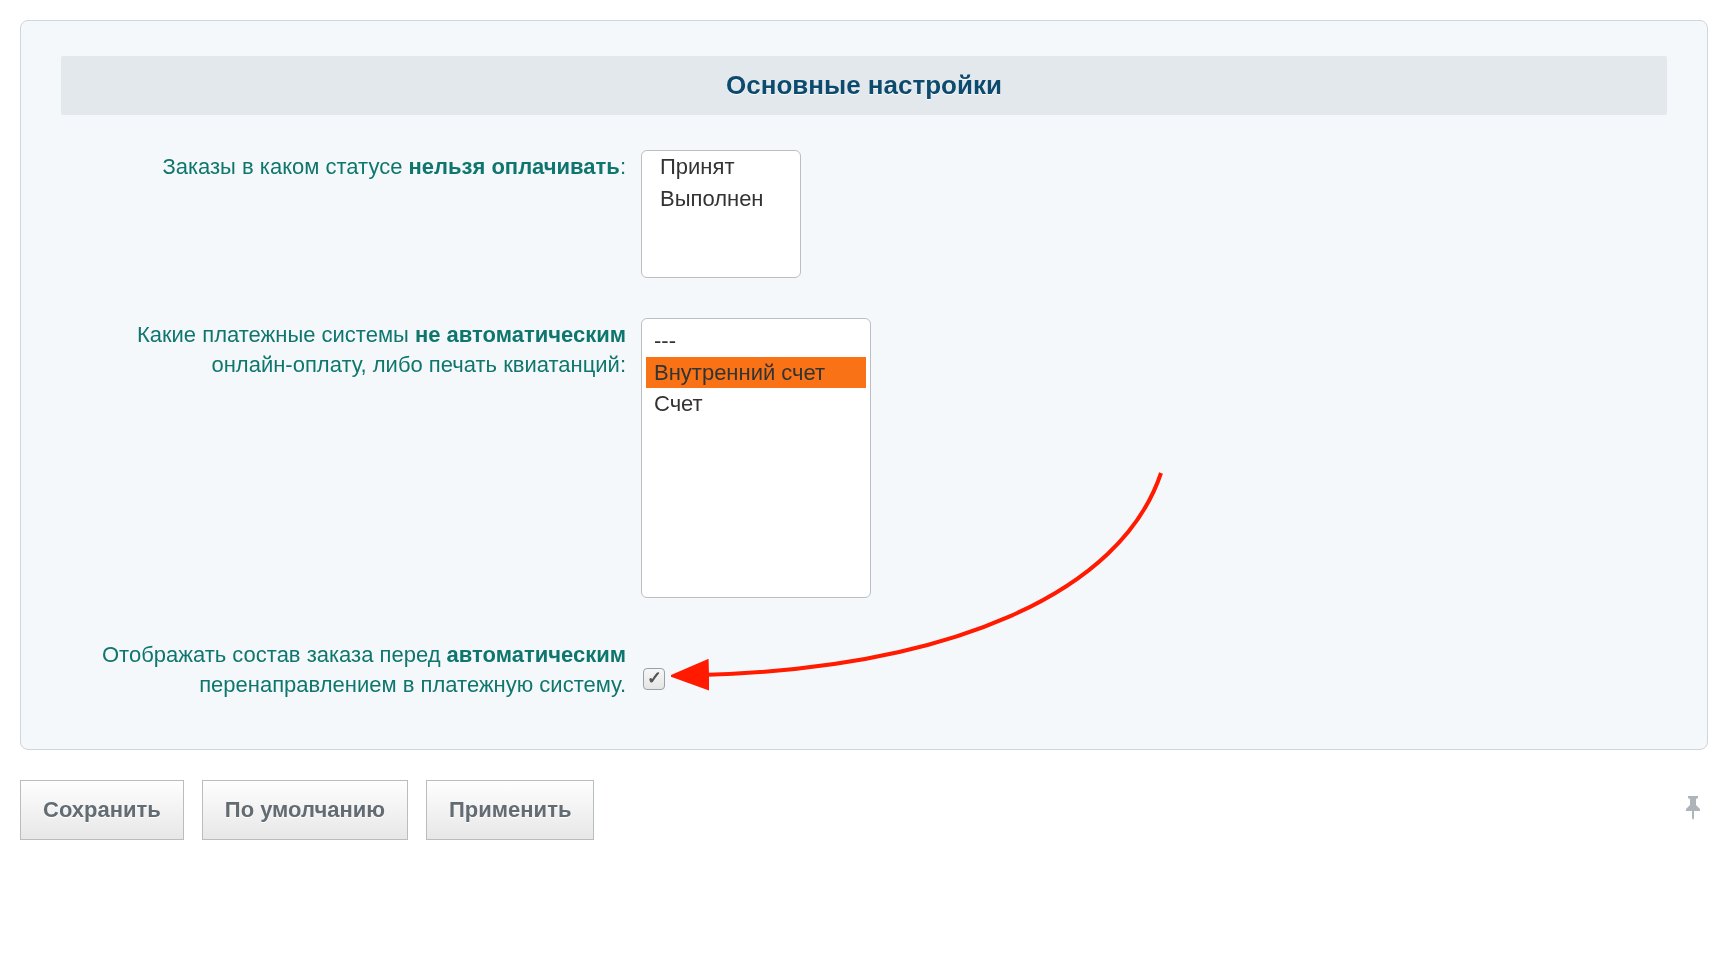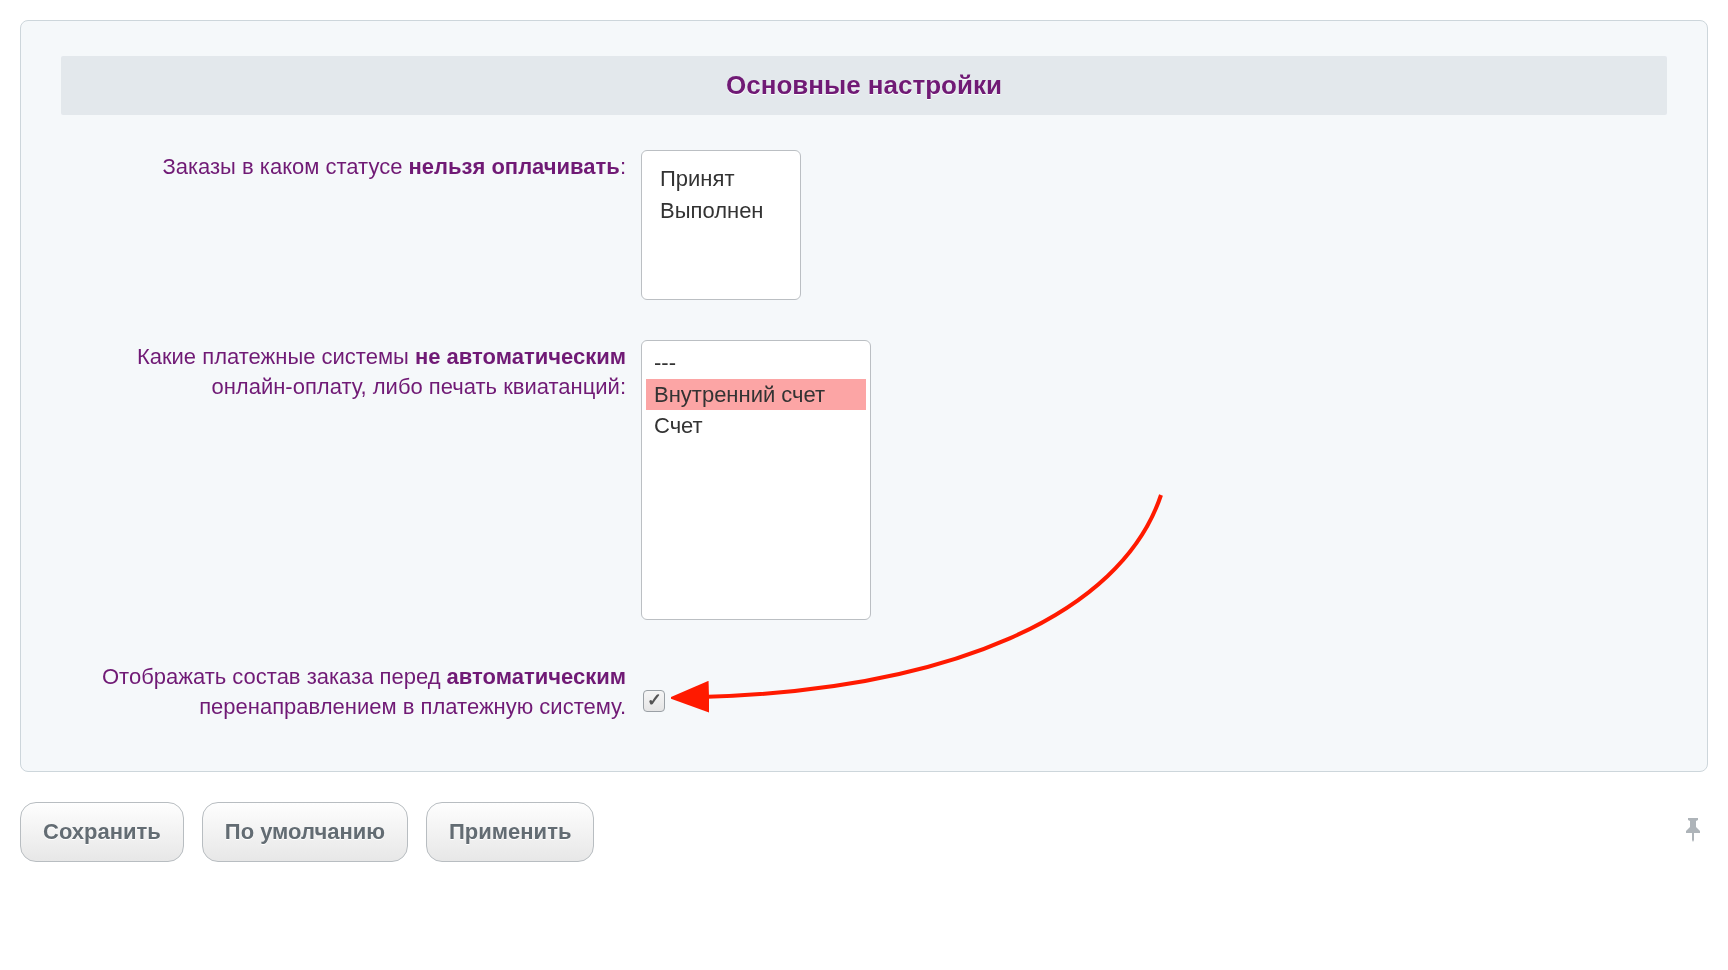--- a/index.html
+++ b/index.html
@@ -16,54 +16,54 @@
       background: #f5f8fa;
       padding: 35px 40px 30px 40px;
       margin-bottom: 30px;
     }
     .section-header {
       background: #e3e8ec;
       text-align: center;
       padding: 14px 0;
       font-size: 26px;
       font-weight: bold;
-      color: #701a75;
+      color: #0c4a6e;
       text-shadow: 0 1px 0 #fff;
       margin-bottom: 35px;
       border-radius: 2px;
     }
     .form-row {
       display: flex;
       margin-bottom: 40px;
       position: relative;
     }
     .form-label {
       width: 580px;
       text-align: right;
       padding-right: 15px;
       font-size: 22px;
-      color: #701a75;
+      color: #0f766e;
       line-height: 1.35;
       padding-top: 2px;
     }
     .form-label strong { font-weight: bold; }
     .form-control {
       flex-shrink: 0;
     }
     .listbox {
       background: #fff;
       border: 1px solid #bbbfc3;
       border-radius: 6px;
       font-size: 22px;
       overflow-y: auto;
     }
-    .listbox-sm { width: 160px; height: 150px; padding: 12px 10px; }
+    .listbox-sm { width: 160px; height: 128px; padding: 0 10px; }
     .listbox-lg { width: 230px; height: 280px; padding: 6px 4px 6px 4px; }
     .list-item { padding: 1px 8px; cursor: default; line-height:1.35; color:#333;}
-    .list-item.selected { background: #fca5a5; }
+    .list-item.selected { background: #f97316; }
     .checkbox-cell { padding-top: 30px; padding-left: 2px;}
     input[type="checkbox"].styled {
       width: 22px; height: 22px;
       appearance: none;
       border: 1px solid #9aa0a5;
       border-radius: 4px;
       background: linear-gradient(#f6f6f6,#e5e5e5);
       position: relative;
       cursor: pointer;
     }
@@ -72,21 +72,21 @@
       position: absolute;
       left: 3px; top: -2px;
       font-size: 18px;
       color: #555;
       font-weight: bold;
     }
     .buttons-row { display: flex; align-items: center; gap: 18px; }
     .btn {
       background: linear-gradient(#fefefe,#e7e7e7);
       border: 1px solid #b8bdc1;
-      border-radius: 16px;
+      border-radius: 0;
       padding: 16px 22px;
       font-size: 22px;
       font-weight: bold;
       color: #636c73;
       cursor: pointer;
       text-shadow: 0 1px 0 #fff;
     }
     .pin {
       margin-left: auto;
       color: #aeb4b9;

